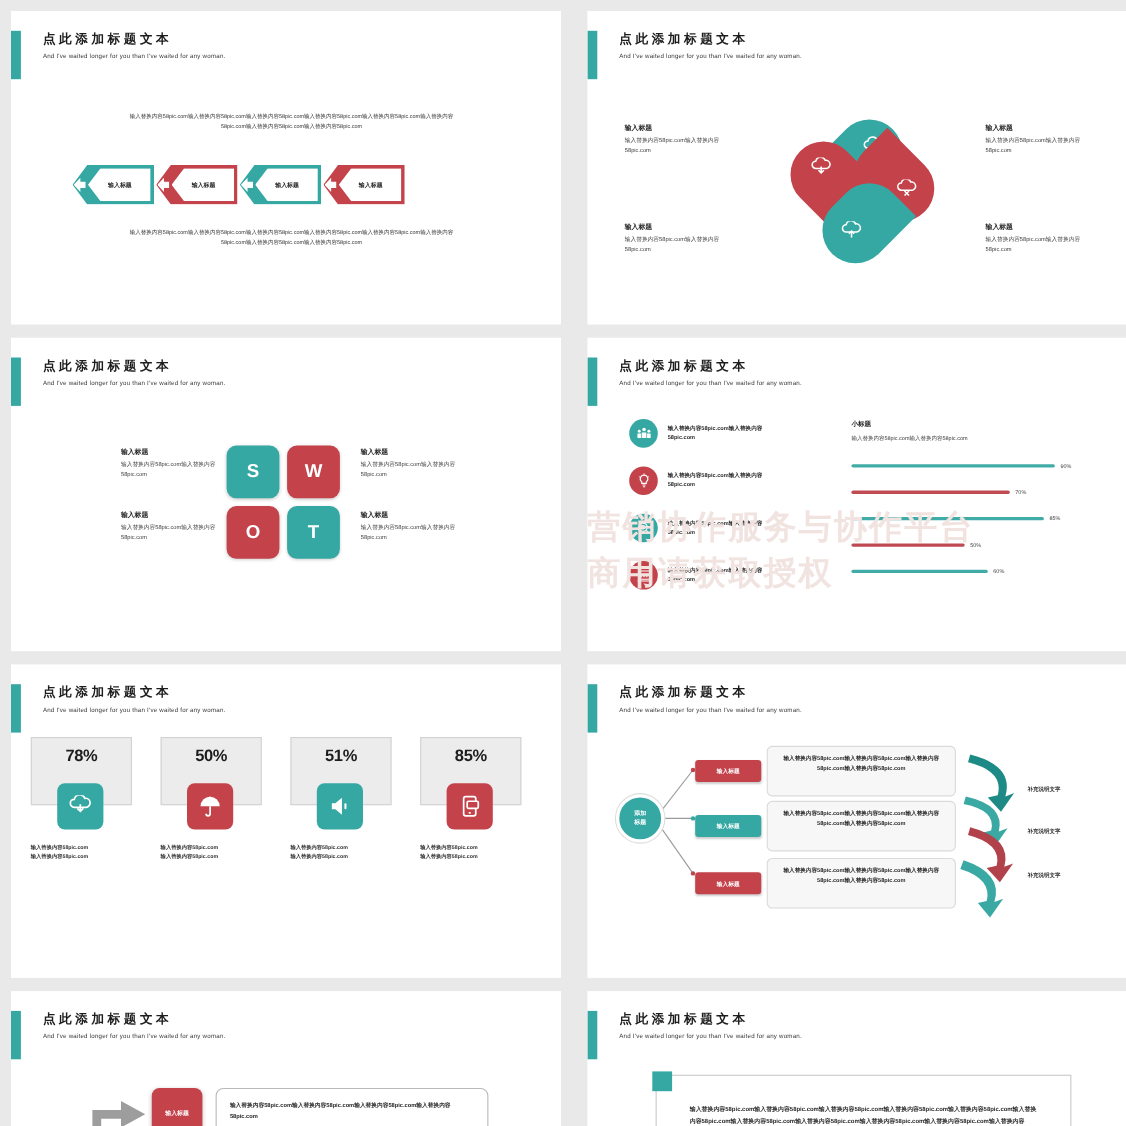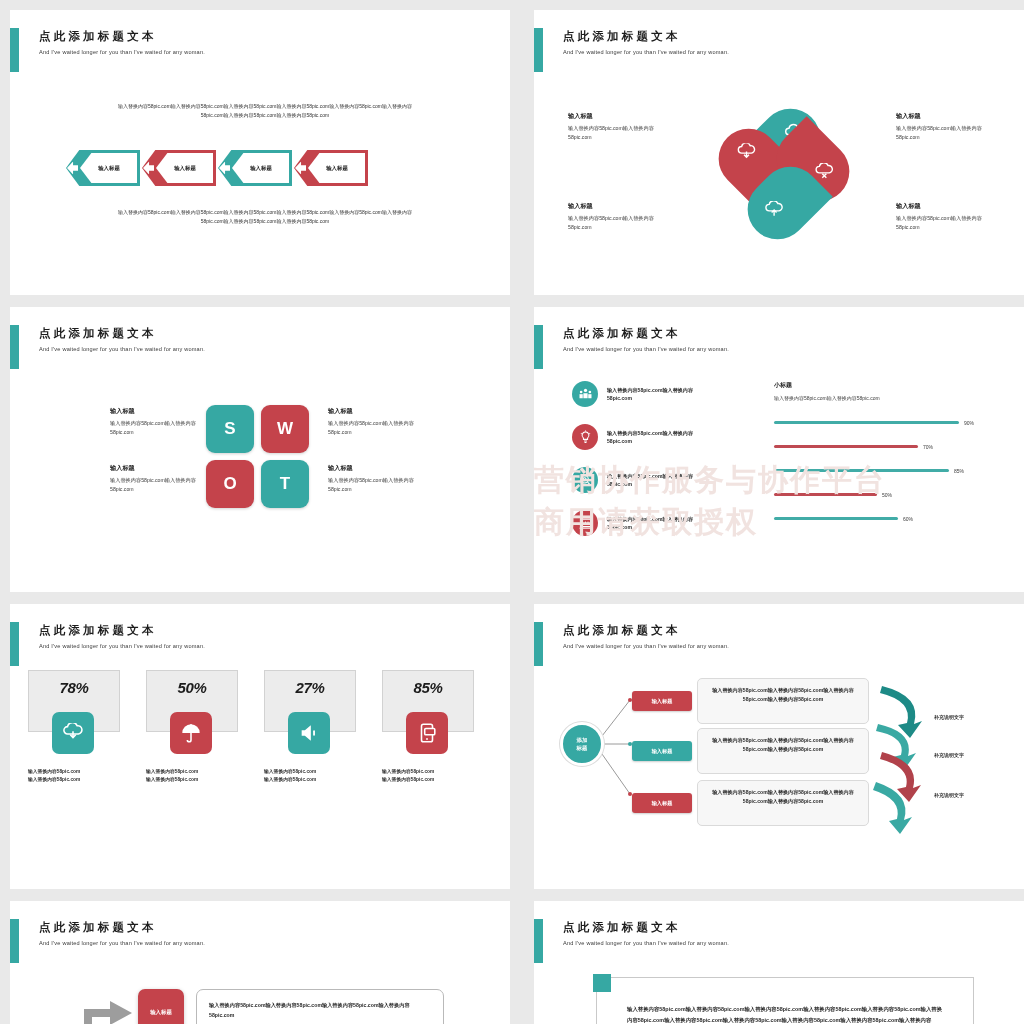--- a/index.html
+++ b/index.html
@@ -113,21 +113,21 @@
   .bar.red  { background: #bf4a52; }
   .bar-val { font-size: 5px; color: #3c3c3c; margin-left: 5px; }
 
   
   .pcards { position: absolute; left: 18px; top: 66px; display: flex; gap: 18px; }
   .pcard { width: 100px; position: relative; }
   .pbox {
     width: 92px; height: 62px; background: #ececec; border: 1px solid #d2d2d2;
     display: flex; align-items: flex-start; justify-content: center; padding-top: 8px;
   }
-  .pnum { font-size: 15px; font-weight: bold; color: #1d1d1d; letter-spacing: -.3px; font-style: italic; }
+  .pnum { font-size: 15px; font-weight: bold; color: #1d1d1d; letter-spacing: -.3px; }
   .picon {
     position: absolute; left: 24px; top: 42px;
     width: 42px; height: 42px; border-radius: 7px;
     display: flex; align-items: center; justify-content: center;
   }
   .picon.teal { background: #36a8a3; }
   .picon.red  { background: #c4434b; }
   .pcap { position: absolute; left: 0; top: 98px; font-size: 4.8px; line-height: 8px; color: #333; font-weight: bold; }
 
   
@@ -421,21 +421,21 @@
             <path d="M12 12v7.5a2 2 0 01-4 0M12 2.5V4"></path>
           </svg>
         </div>
         <div class="pcap">
           <div>输入替换内容58pic.com</div>
           <div>输入替换内容58pic.com</div>
         </div>
       </div>
       <div class="pcard">
         <div class="pbox">
-            <div class="pnum">27%</div>
+            <div class="pnum">51%</div>
           </div>
         <div class="picon teal">
           <svg width="22" height="22" viewBox="0 0 24 24" fill="#fff">
             <path d="M14 3.5L7.5 9H4v6h3.5L14 20.5z"></path>
             <rect x="16.5" y="9" width="2" height="6" rx="1"></rect>
           </svg>
         </div>
         <div class="pcap">
           <div>输入替换内容58pic.com</div>
           <div>输入替换内容58pic.com</div>

